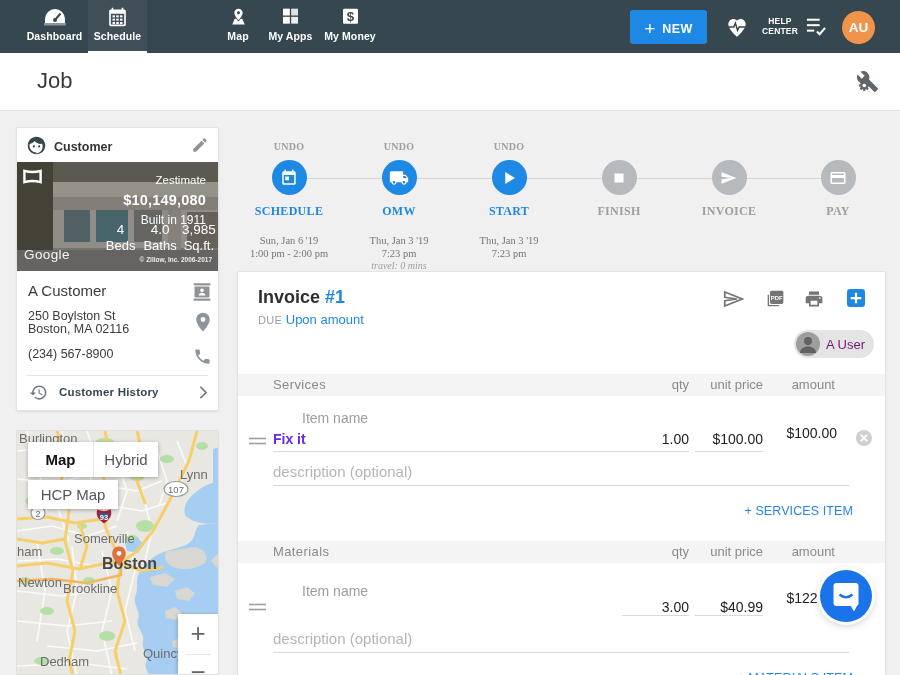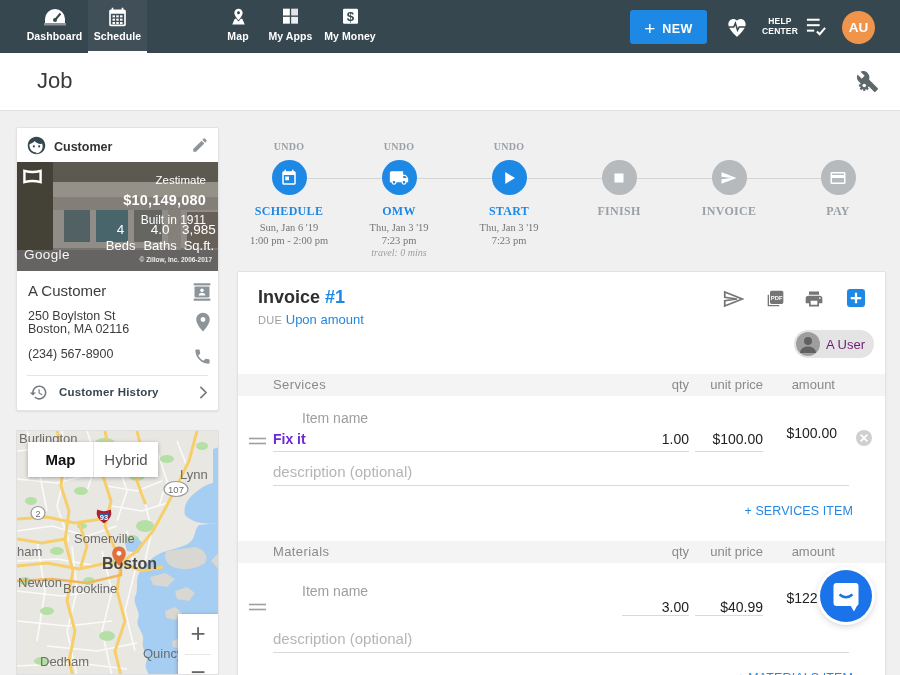--- a/index.html
+++ b/index.html
@@ -27,21 +27,21 @@
 
 #timeline { position:absolute; left:238px; top:127px; width:648px; height:130px; }
 .tstep { position:absolute; top:0; width:110px; text-align:center;font-family:Liberation Serif, serif; }
 .tcirc { width:35px; height:35px; border-radius:50%; margin:0 auto; display:flex; align-items:center; justify-content:center; }
 .tcirc.blue { background:#1e88e5; }
 .tcirc.gray { background:#b6babd; }
 .undo { font-size:10px; color:#9aa0a5; font-weight:bold; letter-spacing:0.3px; height:33px; padding-top:14px; }
 .tname { font-size:12px; font-weight:bold; margin-top:9px; letter-spacing:0.3px;}
 .tname.blue { color:#1e88e5; }
 .tname.gray { color:#9aa0a5; }
-.tsub { font-size:10.5px; color:#757575; line-height:12.5px; margin-top:3px;}
+.tsub { font-size:10.5px; color:#757575; line-height:12.5px; margin-top:16px;}
 .tsub .trav { color:#9e9e9e; font-style:italic; font-size:10px;}
 #tl-line { position:absolute; left:51px; top:51px; width:549px; height:1px; background:#d4d4d4; }
 
 #invcard { left:237px; top:271px; width:649px; height:500px; }
 .secbar { position:absolute; left:0; width:647px; height:22px; background:#f4f4f4; color:#8a8a8a; font-size:13px; }
 .secbar .sl { position:absolute; left:35px; top:3px; letter-spacing:0.4px; }
 .colh { position:absolute; top:3px; font-size:13px; color:#8a8a8a; display:block; }
 .iname { position:absolute; font-size:14px; color:#9e9e9e;margin-left:29px; }
 .ifield { position:absolute; border-bottom:1px solid #d9d9d9; font-size:14px; color:#212121; }
 .num { text-align:right; }
@@ -321,20 +321,21 @@
   </g>
   <g transform="translate(102,124)">
     <path d="M0,11 C-3,5.5 -6.8,3.2 -6.8,-1.6 C-6.8,-5.8 -3.8,-8.6 0,-8.6 C3.8,-8.6 6.8,-5.8 6.8,-1.6 C6.8,3.2 3,5.5 0,11 Z" fill="#e0703c"></path>
     <circle cx="0" cy="-1.7" r="2.4" fill="#fff"></circle>
   </g>
 </svg>
 <div class="mapbtn" style="left:11px;top:11px;width:130px;height:35px;line-height:35px;">
   <span style="position:absolute;left:0;top:0;width:65px;font-weight:bold;color:#111;">Map</span>
   <span style="position:absolute;left:65px;top:0;width:65px;border-left:1px solid #e6e6e6;">Hybrid</span>
 </div>
+<div class="mapbtn" style="left:11px;top:49px;width:90px;height:29px;line-height:29px;">HCP Map</div>
 <div class="mapbtn" style="left:161px;top:183px;width:40px;height:80px;">
   <div style="position:absolute;left:0;top:0;width:40px;height:40px;font-size:26px;color:#666;line-height:38px;">+</div>
   <div style="position:absolute;left:7px;top:40px;width:26px;border-top:1px solid #e6e6e6;"></div>
   <div style="position:absolute;left:0;top:40px;width:40px;height:40px;font-size:26px;color:#666;line-height:36px;">−</div>
 </div>
 </div>
 <div id="timeline">
   <div id="tl-line"></div>
   <div class="tstep" style="left:-4px;">
     <div class="undo">UNDO</div>

